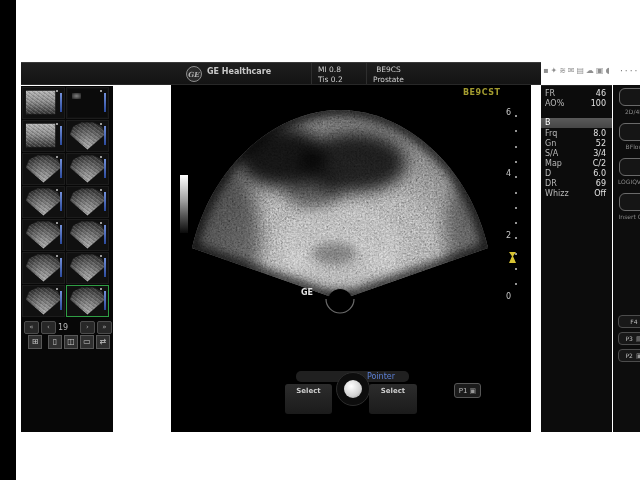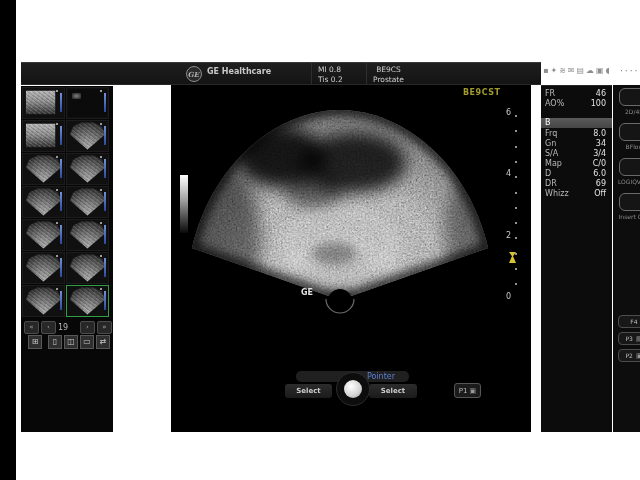--- a/index.html
+++ b/index.html
@@ -62,21 +62,21 @@
   .ge-mark{position:absolute;left:130px;top:203px;color:#e2e2e2;font-size:8px;font-weight:bold;}
   .ruler{position:absolute;left:328px;top:20px;width:26px;height:210px;}
   .ruler::before{content:"";position:absolute;left:16px;top:10px;width:2px;height:184px;
       background:repeating-linear-gradient(to bottom,#949494 0 2px,transparent 2px 15.3px);}
   .rlab{position:absolute;left:0;width:12px;text-align:right;color:#c8c8c8;font-size:8px;line-height:8px;}
   .focus-marker{position:absolute;left:10px;top:147px;width:7px;height:11px;background:#d8c433;
       clip-path:polygon(0 0,100% 0,58% 38%,100% 100%,0 100%,42% 38%);}
   
   .pbar{position:absolute;left:125px;top:286px;width:113px;height:11px;background:#202020;border-radius:5px;}
   .pbar span{position:absolute;right:14px;top:1px;color:#5b7fd4;font-size:8px;text-align:right;}
-  .selbtn{position:absolute;height:14px;background:linear-gradient(#2c2c2c,#1b1b1b);border-radius:3px;
+  .selbtn{position:absolute;height:30px;background:linear-gradient(#2c2c2c,#1b1b1b);border-radius:3px;
       color:#cecece;font-size:7px;font-weight:bold;text-align:center;line-height:14px;}
   .sel-left{left:114px;top:299px;width:47px;}
   .sel-right{left:198px;top:299px;width:48px;}
   .tball{position:absolute;left:165px;top:287px;width:34px;height:34px;border-radius:50%;
       background:#0d0d0d;border:1px solid #2c2c2c;box-sizing:border-box;}
   .tball::after{content:"";position:absolute;left:7px;top:7px;width:18px;height:18px;border-radius:50%;
       background:radial-gradient(circle at 40% 35%,#ffffff,#d2d2d2 60%,#8c8c8c);}
   .p1btn{position:absolute;left:283px;top:298px;width:27px;height:15px;border:1px solid #565656;
       border-radius:3px;background:#1b1b1b;color:#bdbdbd;font-size:7px;
       display:flex;align-items:center;justify-content:center;gap:2px;box-sizing:border-box;}
@@ -277,29 +277,29 @@
         </div>
       </div>
     <div class="mode-row">B</div>
     <div id="prows">
         <div class="prow">
           <span class="pl">Frq</span>
           <span class="pv">8.0</span>
         </div>
         <div class="prow">
           <span class="pl">Gn</span>
-          <span class="pv">34</span>
+          <span class="pv">52</span>
         </div>
         <div class="prow">
           <span class="pl">S/A</span>
           <span class="pv">3/4</span>
         </div>
         <div class="prow">
           <span class="pl">Map</span>
-          <span class="pv">C/0</span>
+          <span class="pv">C/2</span>
         </div>
         <div class="prow">
           <span class="pl">D</span>
           <span class="pv">6.0</span>
         </div>
         <div class="prow">
           <span class="pl">DR</span>
           <span class="pv">69</span>
         </div>
         <div class="prow">

